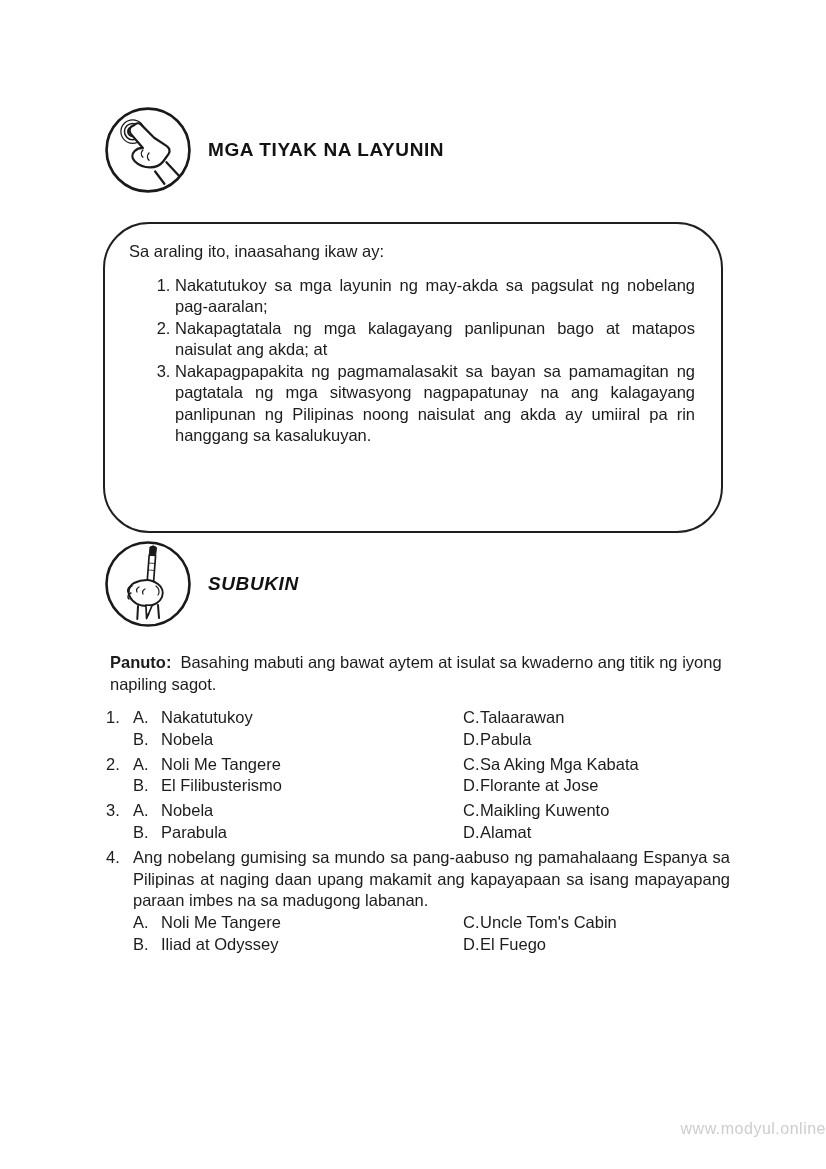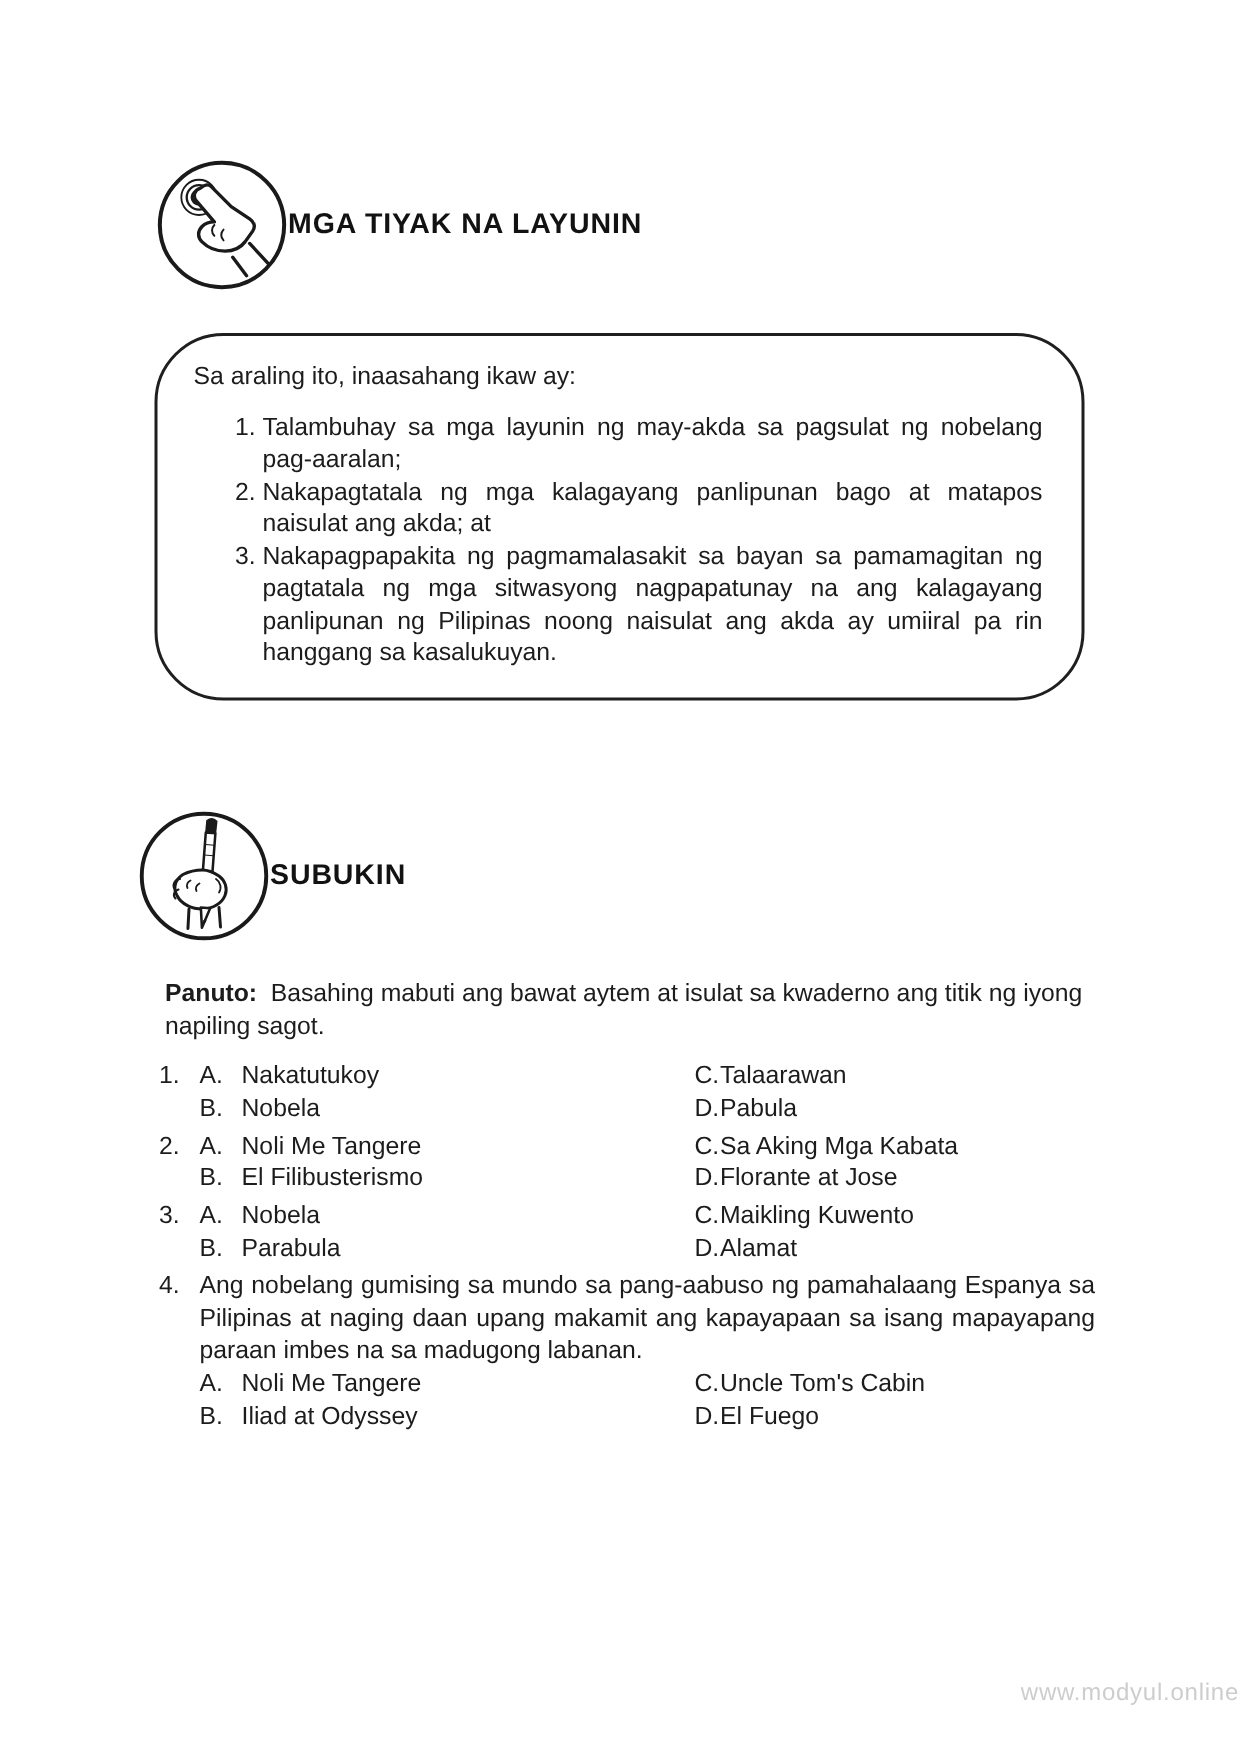--- a/index.html
+++ b/index.html
@@ -1,31 +1,31 @@
 <!DOCTYPE html>
 <html><head>
 <meta charset="utf-8">
 <style>
   html,body{margin:0;padding:0;}
   body{
     width:826px;height:1169px;position:relative;background:#ffffff;
     font-family:"Liberation Sans", sans-serif;font-size:16.5px;color:#1c1c1c;
     overflow:hidden;
   }
-  .section-header{position:absolute;display:flex;align-items:center;gap:0;}
+  .section-header{position:absolute;display:flex;align-items:center;gap:16px;}
   #objectives-header{left:104px;top:106px;}
-  #quiz-header{left:92px;top:540px;}
+  #quiz-header{left:104px;top:540px;font-style:italic;}
   .icon-circle{display:block;width:88px;height:88px;flex:none;}
   .icon-circle svg{display:block;width:88px;height:88px;}
   .section-title{
     font-size:19px;font-weight:700;letter-spacing:0.6px;color:#121212;margin:0;
   }
   
   .objectives-box{
-    position:absolute;left:103px;top:222px;width:620px;height:245px;
+    position:absolute;left:103px;top:222px;width:620px;height:311px;
     box-sizing:border-box;border:2px solid #1f1f1f;border-radius:46px;
     padding:17px 28px 0 24px;
   }
   .box-intro{margin:0 0 12px 0;line-height:21.5px;}
   .box-list{margin:0;padding-left:46px;width:520px;box-sizing:content-box;}
   .box-list li{text-align:justify;line-height:21.5px;}
   
   #panuto{position:absolute;left:106px;top:648px;width:626px;margin:4px;line-height:21.8px;}
   .panuto-label{font-weight:700;margin-right:9px;}
   
@@ -62,21 +62,21 @@
         <path class="ink" d="M38,43 c-2,2 -2,5 0,7 M44,46 c-2,2 -2,5 0,7" stroke-width="1.3"></path>
         <path class="ink" d="M61,55 l12,13 M50,64 l9,12" stroke-width="2.2"></path>
       </svg>
     </span>
     <h1 class="section-title">MGA TIYAK NA LAYUNIN</h1>
   </div>
 
   <div class="objectives-box">
     <p class="box-intro">Sa araling ito, inaasahang ikaw ay:</p>
     <ol class="box-list">
-      <li>Talambuhay sa mga layunin ng may-akda sa pagsulat ng nobelang pag-aaralan;</li>
+      <li>Nakatutukoy sa mga layunin ng may-akda sa pagsulat ng nobelang pag-aaralan;</li>
       <li>Nakapagtatala ng mga kalagayang panlipunan bago at matapos naisulat ang akda; at</li>
       <li>Nakapagpapakita ng pagmamalasakit sa bayan sa pamamagitan ng pagtatala ng mga sitwasyong nagpapatunay na ang kalagayang panlipunan ng Pilipinas noong naisulat ang akda ay umiiral pa rin hanggang sa kasalukuyan.</li>
     </ol>
   </div>
 
   <div class="section-header" id="quiz-header">
     <span class="icon-circle">
       <svg viewBox="0 0 88 88" xmlns="http://www.w3.org/2000/svg">
         <circle class="ink" cx="44" cy="44" r="41.5" stroke-width="2.6"></circle>
         <path d="M46,7 q3.5,-2.5 6.5,0.5 l-0.8,7.5 -6.4,-0.5 z" fill="#1a1a1a" stroke="#1a1a1a" stroke-width="1"></path>

